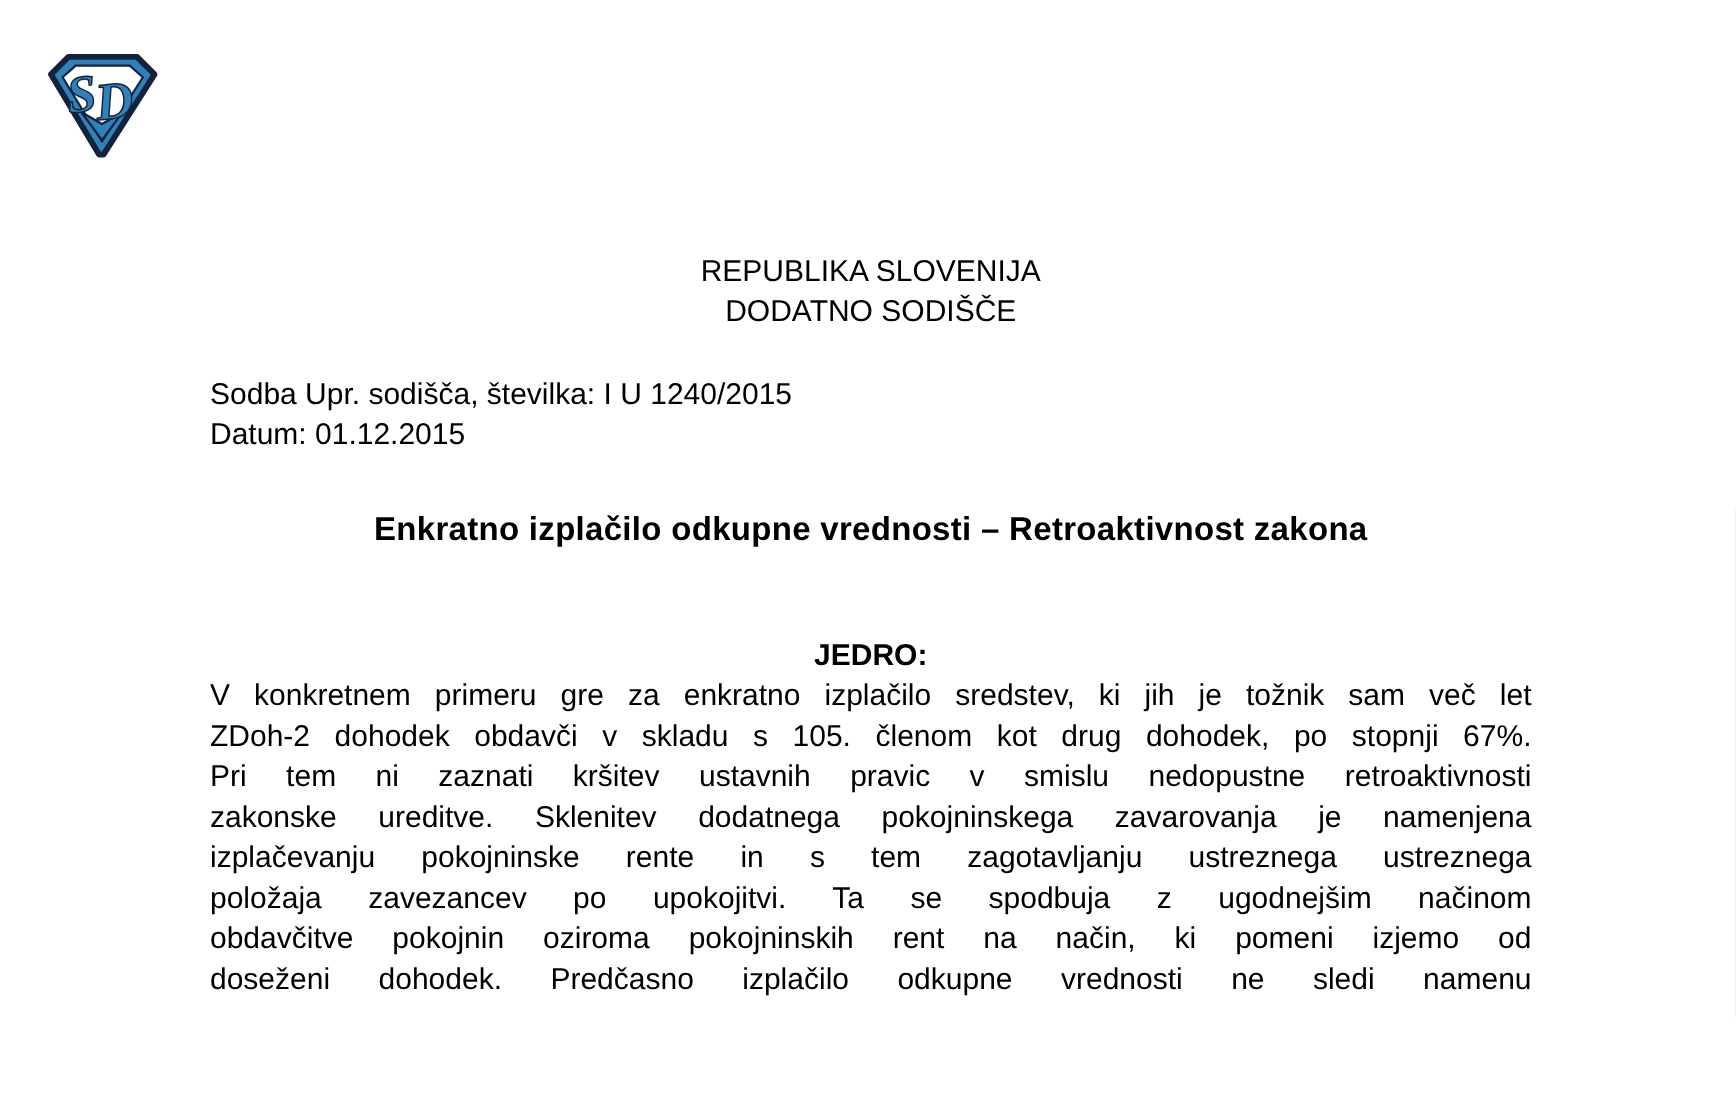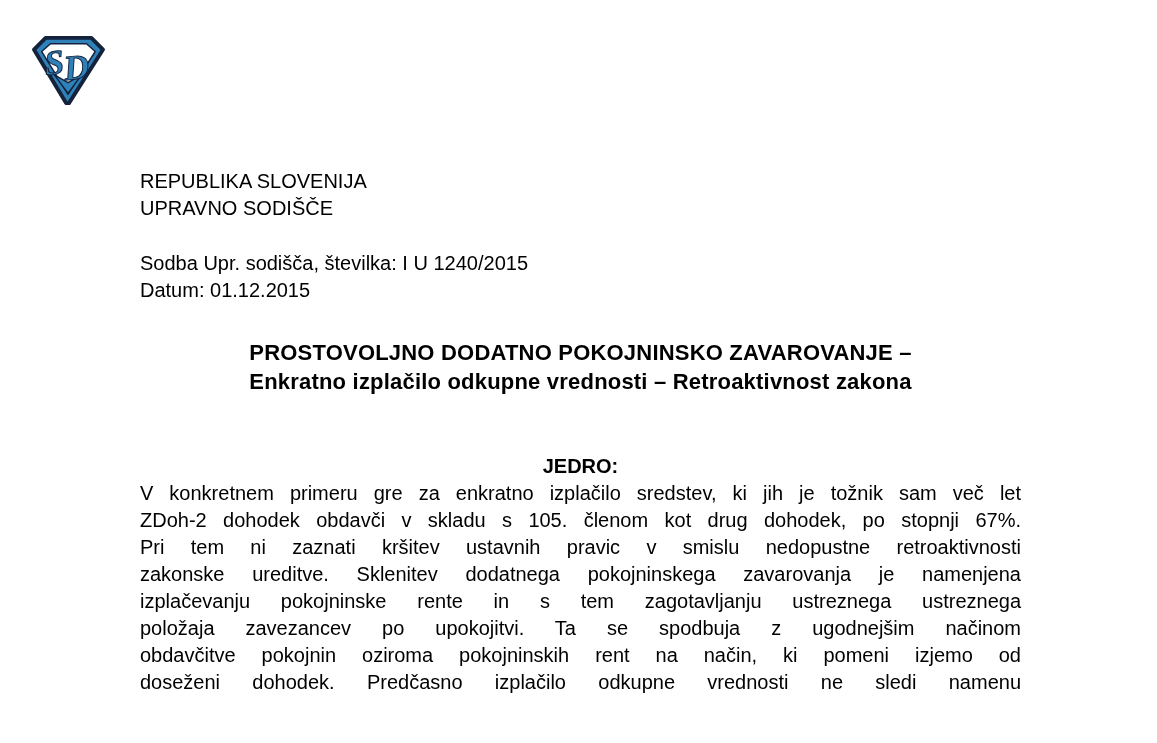--- a/index.html
+++ b/index.html
@@ -22,20 +22,21 @@
   .content {
     position: absolute;
     left: 140px;
     top: 0;
     width: 881px;
   }
   .org-header {
     margin-top: 168px;
     font-size: 20px;
     line-height: 27px;
+    text-align: center;
   }
   .case-info {
     margin-top: 28px;
     font-size: 20px;
     line-height: 27px;
   }
   .doc-title {
     margin-top: 34px;
     font-size: 22px;
     font-weight: bold;
@@ -70,30 +71,29 @@
       <path d="M26 42 L40 61 L54 42 L40 50 Z" fill="#2f81ba" stroke="#14223c" stroke-width="1.5" stroke-linejoin="round"></path>
       <text x="16" y="40" font-family="'Liberation Serif', serif" font-style="italic" font-weight="bold" font-size="36" fill="#2f81ba" stroke="#14223c" stroke-width="1" transform="rotate(-6 40 30)">S</text>
       <text x="35" y="47" font-family="'Liberation Serif', serif" font-style="italic" font-weight="bold" font-size="36" fill="#2f81ba" stroke="#14223c" stroke-width="1" transform="rotate(-6 40 30)">D</text>
     </svg>
   </div>
 
   <div class="content">
 
     <div class="org-header">
       <div>REPUBLIKA SLOVENIJA</div>
-      <div>UPRAVNO SODIŠČE</div>
+      <div>DODATNO SODIŠČE</div>
     </div>
 
     <div class="case-info">
       <div>Sodba Upr. sodišča, številka: I U 1240/2015</div>
       <div>Datum: 01.12.2015</div>
     </div>
 
     <div class="doc-title">
-      <div>PROSTOVOLJNO DODATNO POKOJNINSKO ZAVAROVANJE –</div>
       <div>Enkratno izplačilo odkupne vrednosti – Retroaktivnost zakona</div>
     </div>
 
     <div class="core-section">
       <div class="core-heading">JEDRO:</div>
       <div class="core-line">V konkretnem primeru gre za enkratno izplačilo sredstev, ki jih je tožnik sam več let</div>
       <div class="core-line">ZDoh-2 dohodek obdavči v skladu s 105. členom kot drug dohodek, po stopnji 67%.</div>
       <div class="core-line">Pri tem ni zaznati kršitev ustavnih pravic v smislu nedopustne retroaktivnosti</div>
       <div class="core-line">zakonske ureditve. Sklenitev dodatnega pokojninskega zavarovanja je namenjena</div>
       <div class="core-line">izplačevanju pokojninske rente in s tem zagotavljanju ustreznega ustreznega</div>

